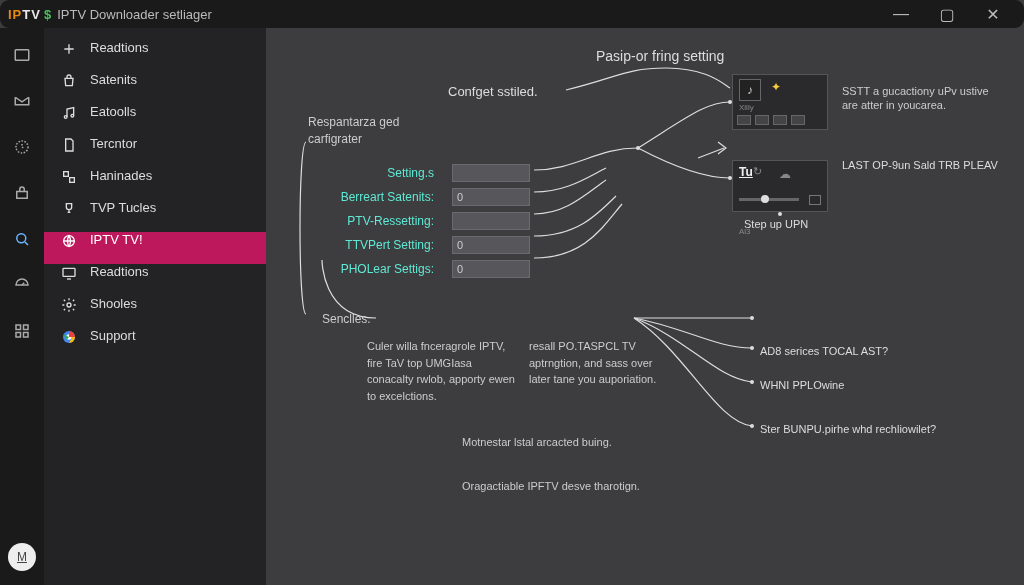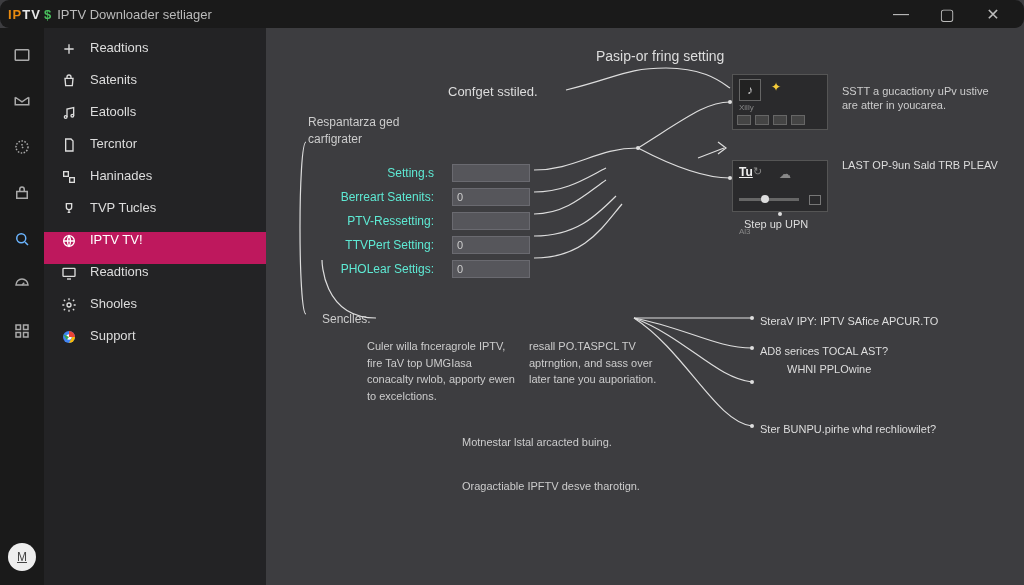--- a/index.html
+++ b/index.html
@@ -61,21 +61,21 @@
 .prev2 .pbar::after { content:""; position: absolute; left: 22px; top:-3px; width:8px; height:8px; border-radius:50%; background:#ddd; }
 .prev2 .end { position: absolute; right: 6px; bottom: 6px; width: 12px; height: 10px; border: 1px solid #777; }
 
 .caption-sstt { position: absolute; left: 576px; top: 56px; width: 160px; color: #ccc; font-size: 11px; line-height: 1.3; }
 .caption-last { position: absolute; left: 576px; top: 130px; width: 160px; color: #ddd; font-size: 11px; line-height: 1.3; }
 .caption-step { position: absolute; left: 478px; top: 190px; color: #ddd; font-size: 11px; }
 
 .note { position: absolute; color: #ddd; font-size: 11px; line-height: 1.3; }
 .note1 { left: 494px; top: 286px; width: 200px; }
 .note2 { left: 494px; top: 316px; width: 200px; }
-.note3 { left: 494px; top: 334px; width: 200px; margin-left: 27px; }
+.note3 { left: 494px; top: 350px; width: 200px; }
 .note4 { left: 494px; top: 394px; width: 200px; }
 
 .wire { position: absolute; inset: 0; pointer-events: none; }
 .wire path { stroke: #ddd; stroke-width: 1.2; fill: none; }
 .wire circle { fill: #ddd; }
 .wire .arrowhead { stroke: #ddd; stroke-width: 1.2; fill: none; }
 </style>
 </head>
 <body>
 
@@ -284,21 +284,20 @@
         <div class="ln">Al3</div>
         <div class="pbar"></div>
         <div class="end"></div>
       </div>
 
       <div class="caption-sstt">SSTT
 a gucactiony uPv ustive are atter in youcarea.</div>
       <div class="caption-last">LAST OP-9un Sald TRB PLEAV</div>
       <div class="caption-step">Step up UPN</div>
 
-      <div class="note note1">SteraV IPY:  IPTV SAfice APCUR.TO</div>
       <div class="note note2">AD8 serices TOCAL AST?</div>
       <div class="note note3">WHNI PPLOwine</div>
       <div class="note note4">Ster BUNPU.pirhe whd rechliowilet?</div>
 
       <svg class="wire" viewBox="0 0 758 557" width="758" height="557">
 
         <path d="M40 114 C32 114 32 286 40 286"></path>
 
         <circle cx="372" cy="120" r="2"></circle>
 

